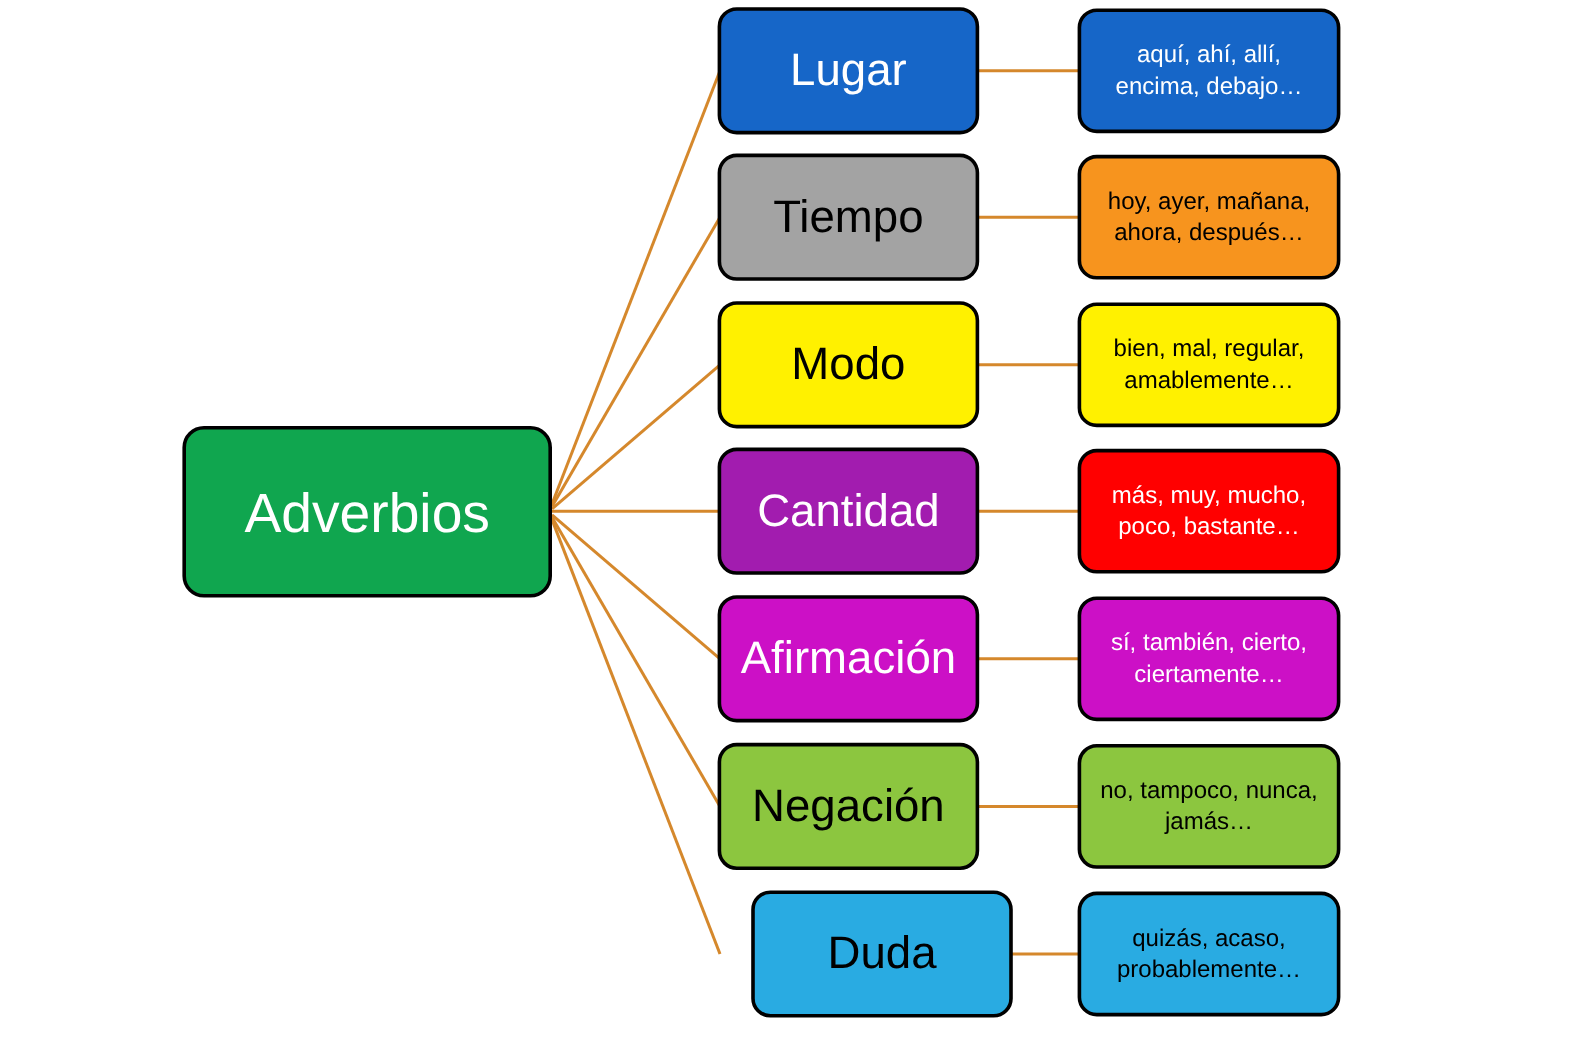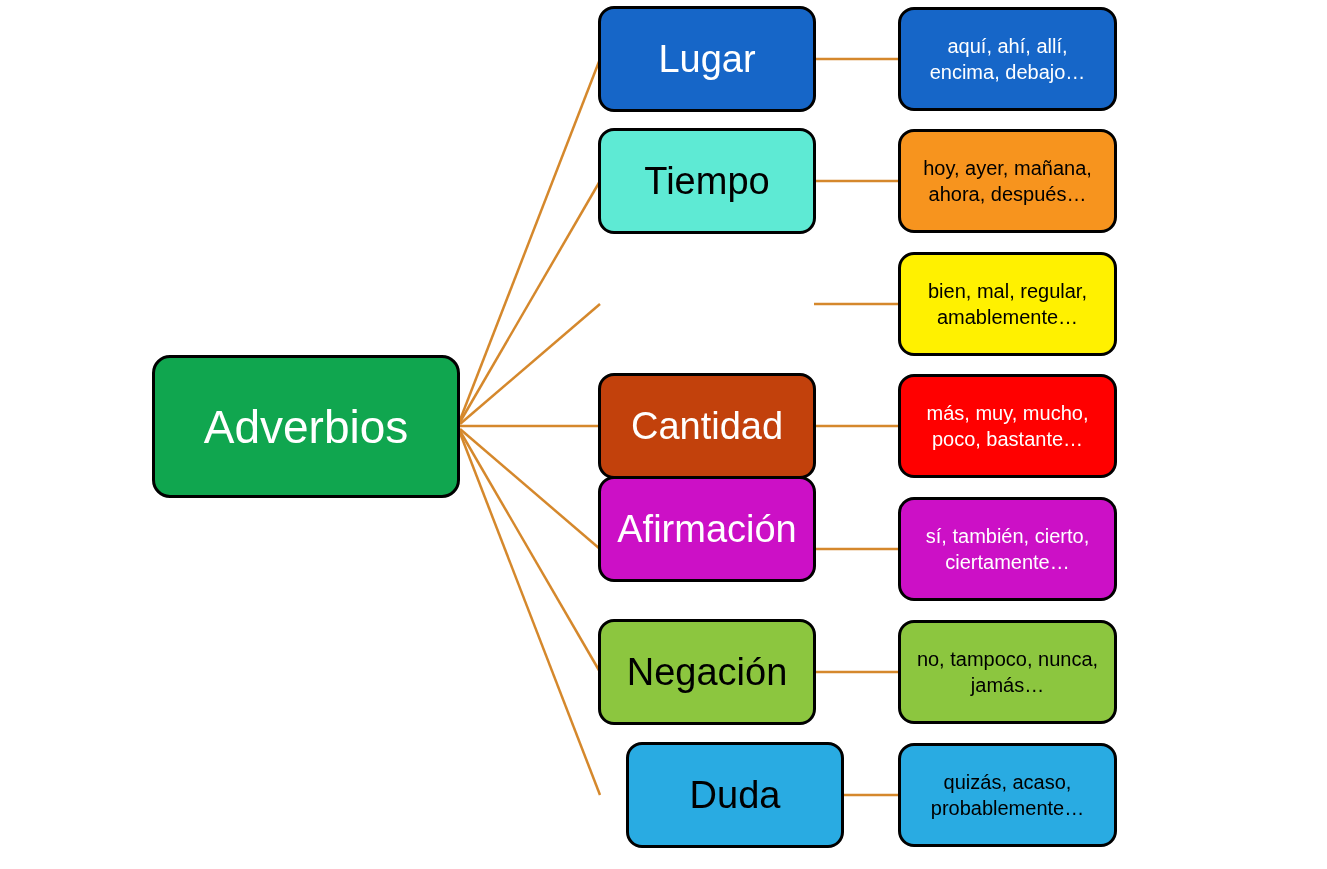--- a/index.html
+++ b/index.html
@@ -53,21 +53,21 @@
     height: 104px;
     font-size: 20px;
     line-height: 1.3;
     padding: 6px 14px;
   }
   
   .row-0.category { top: 6px; }   .row-0.examples { top: 7px; }
   .row-1.category { top: 128px; } .row-1.examples { top: 129px; }
   .row-2.category { top: 251px; } .row-2.examples { top: 252px; }
   .row-3.category { top: 373px; } .row-3.examples { top: 374px; }
-  .row-4.category { top: 476px; } .row-4.examples { top: 497px; }
+  .row-4.category { top: 496px; } .row-4.examples { top: 497px; }
   .row-5.category { top: 619px; } .row-5.examples { top: 620px; }
   .row-6.category { top: 742px; margin-left: 28px; } .row-6.examples { top: 743px; }
 </style>
 </head>
 <body>
 
 <div class="canvas">
 
   <svg class="connectors" viewBox="0 0 1327 869" aria-hidden="true">
 
@@ -92,32 +92,35 @@
     <span>Adverbios</span>
   </div>
 
   <div class="node category row-0" style="background: rgb(22, 102, 200); color: rgb(255, 255, 255); border-color: rgb(0, 0, 0);">
     <span>Lugar</span>
   </div>
   <div class="node examples row-0" style="background: rgb(22, 102, 200); color: rgb(255, 255, 255); border-color: rgb(0, 0, 0);">
     <span>aquí, ahí, allí, encima, debajo…</span>
   </div>
 
-  <div class="node category row-1" style="background: #5eead4; color: rgb(0, 0, 0); border-color: rgb(0, 0, 0);">
+  <div class="node category row-1" style="background: #a3a3a3; color: rgb(0, 0, 0); border-color: rgb(0, 0, 0);">
     <span>Tiempo</span>
   </div>
   <div class="node examples row-1" style="background: rgb(247, 148, 30); color: rgb(0, 0, 0); border-color: rgb(0, 0, 0);">
     <span>hoy, ayer, mañana, ahora, después…</span>
   </div>
 
+  <div class="node category row-2" style="background: rgb(255, 241, 0); color: rgb(0, 0, 0); border-color: rgb(0, 0, 0);">
+    <span>Modo</span>
+  </div>
   <div class="node examples row-2" style="background: rgb(255, 241, 0); color: rgb(0, 0, 0); border-color: rgb(0, 0, 0);">
     <span>bien, mal, regular, amablemente…</span>
   </div>
 
-  <div class="node category row-3" style="background: #c2410c; color: rgb(255, 255, 255); border-color: rgb(0, 0, 0);">
+  <div class="node category row-3" style="background: #a21caf; color: rgb(255, 255, 255); border-color: rgb(0, 0, 0);">
     <span>Cantidad</span>
   </div>
   <div class="node examples row-3" style="background: rgb(255, 0, 0); color: rgb(255, 255, 255); border-color: rgb(0, 0, 0); align-items: center;">
     <span>más, muy, mucho, poco, bastante…</span>
   </div>
 
   <div class="node category row-4" style="background: rgb(204, 16, 198); color: rgb(255, 255, 255); border-color: rgb(0, 0, 0);">
     <span>Afirmación</span>
   </div>
   <div class="node examples row-4" style="background: rgb(204, 16, 198); color: rgb(255, 255, 255); border-color: rgb(0, 0, 0);">

